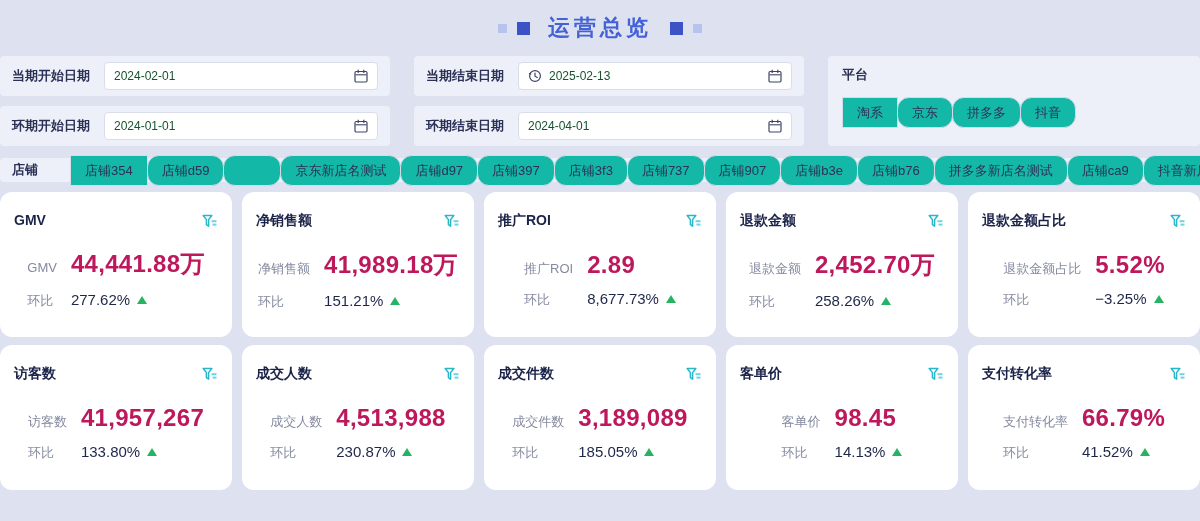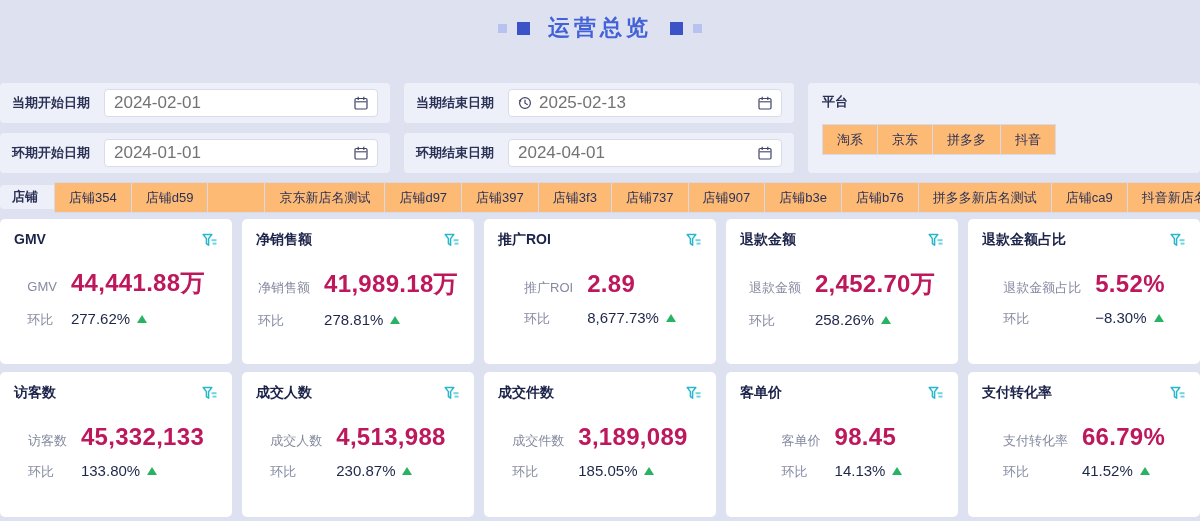--- a/index.html
+++ b/index.html
@@ -9,50 +9,50 @@
     font-family:"Liberation Sans","DejaVu Sans",sans-serif;
     color:#2c3157;
   }
   
   .header { height:56px; display:flex; align-items:center; justify-content:center; gap:10px; }
   .sq-s { width:9px; height:9px; background:#b7c2ef; }
   .sq-l { width:13px; height:13px; background:#3c53c7; }
   .page-title { font-size:22px; font-weight:900; letter-spacing:4px; color:#4362d8; margin:0 8px; }
 
   
-  .filters { display:grid; grid-template-columns:390px 390px 1fr; gap:14px; margin-bottom:12px;margin-top:27px; }
+  .filters { display:grid; grid-template-columns:390px 390px 1fr; gap:24px; margin-bottom:12px; }
   .fcol { display:flex; flex-direction:column; gap:10px; }
   .panel { background:#edf0f8; border-radius:4px; }
   .date-panel { height:40px; display:flex; align-items:center; padding:0 12px; gap:14px; }
   .f-label { font-size:13px; font-weight:700; color:#2b3156; white-space:nowrap; }
   .date-input {
     flex:1; height:28px; background:#fff; border:1px solid #d9ddeb; border-radius:4px;
-    display:flex; align-items:center; padding:0 9px; gap:7px; font-size:17px; color:#737373;
+    display:flex; align-items:center; padding:0 9px; gap:7px; font-size:12px; color:#14532d;
     cursor:pointer;
   }
   .date-input .cal { margin-left:auto; display:flex; }
   .icon-svg { display:block; }
 
   .platform-panel { padding:10px 14px 8px 14px; }
   .seg-group { display:inline-flex; margin-top:13px; }
   .seg-btn {
-    background:#fdba74; border:1px solid #d6dae9; height:31px; line-height:29px;
+    background:#14b8a6; border:1px solid #d6dae9; height:31px; line-height:29px;
     padding:0 14px; font-size:13px; color:#2c3157; white-space:nowrap; cursor:pointer;
     font-family:inherit;
   }
-  .seg-btn + .seg-btn { margin-left:-1px; }
+  .seg-btn + .seg-btn { margin-left:-1px;border-radius:12px; }
   .seg-btn:empty { min-width:58px; }
 
   
-  .shop-panel { height:24px; display:flex; align-items:center; padding:12px 12px; gap:16px; margin-bottom:10px; }
+  .shop-panel { height:24px; display:flex; align-items:center; padding:12px 12px; gap:32px; margin-bottom:10px; }
   .shop-panel .seg-group { margin-top:0; }
 
   
   .cards { display:grid; grid-template-columns:repeat(5,1fr); gap:8px 10px; }
-  .card { background:#fff; border-radius:5px; height:145px; padding:12px 14px; }
+  .card { background:#fff; border-radius:12px; height:145px; padding:20px 14px; }
   .card-head { display:flex; justify-content:space-between; align-items:flex-start; }
   .card-title { font-size:14px; font-weight:700; color:#1c2349; }
   .filter-icon { cursor:pointer; display:flex; margin-top:2px; }
   .card-body { height:100px; display:flex; align-items:center; justify-content:center; }
   .metric-grid { display:grid; grid-template-columns:auto auto; column-gap:14px; row-gap:11px; align-items:baseline; }
   .m-label { font-size:13px; color:#84899f; white-space:nowrap; }
   .m-value { font-size:24px; font-weight:700; color:#be185d; white-space:nowrap; letter-spacing:.3px; }
   .m-ratio { font-size:15px; font-weight:400; color:#1e2749; white-space:nowrap; display:flex; align-items:center; }
   .tri-up {
     display:inline-block; width:0; height:0; margin-left:7px;
@@ -206,21 +206,21 @@
             <line x1="10.5" y1="10.6" x2="14.5" y2="10.6" stroke="#6fd4e2" stroke-width="2"></line>
           </svg>
       </span>
     </div>
     <div class="card-body">
       <div class="metric-grid">
         <span class="m-label">净销售额</span>
         <span class="m-value">41,989.18万</span>
         <span class="m-label ratio-l">环比</span>
         <span class="m-ratio">
-            <span class="ratio-num">278.81%</span>
+            <span class="ratio-num">151.21%</span>
             <i class="tri-up"></i>
           </span>
       </div>
     </div>
   </div>
     <div class="card">
     <div class="card-head">
       <span class="card-title">推广ROI</span>
       <span class="filter-icon">
         <svg class="icon-svg" width="16" height="15" viewBox="0 0 16 15">
@@ -275,41 +275,41 @@
             <line x1="10.5" y1="10.6" x2="14.5" y2="10.6" stroke="#6fd4e2" stroke-width="2"></line>
           </svg>
       </span>
     </div>
     <div class="card-body">
       <div class="metric-grid">
         <span class="m-label">退款金额占比</span>
         <span class="m-value">5.52%</span>
         <span class="m-label ratio-l">环比</span>
         <span class="m-ratio">
-            <span class="ratio-num">−8.30%</span>
+            <span class="ratio-num">−3.25%</span>
             <i class="tri-up"></i>
           </span>
       </div>
     </div>
   </div>
     <div class="card">
     <div class="card-head">
       <span class="card-title">访客数</span>
       <span class="filter-icon">
         <svg class="icon-svg" width="16" height="15" viewBox="0 0 16 15">
             <path d="M1.2 1.5h8.6L6.6 5.6v6.6L4.4 10.6V5.6Z" fill="none" stroke="#26b7cb" stroke-width="1.5" stroke-linejoin="round"></path>
             <line x1="9.5" y1="7.2" x2="14.5" y2="7.2" stroke="#6fd4e2" stroke-width="2"></line>
             <line x1="10.5" y1="10.6" x2="14.5" y2="10.6" stroke="#6fd4e2" stroke-width="2"></line>
           </svg>
       </span>
     </div>
     <div class="card-body">
       <div class="metric-grid">
         <span class="m-label">访客数</span>
-        <span class="m-value">45,332,133</span>
+        <span class="m-value">41,957,267</span>
         <span class="m-label ratio-l">环比</span>
         <span class="m-ratio">
             <span class="ratio-num">133.80%</span>
             <i class="tri-up"></i>
           </span>
       </div>
     </div>
   </div>
     <div class="card">
     <div class="card-head">

